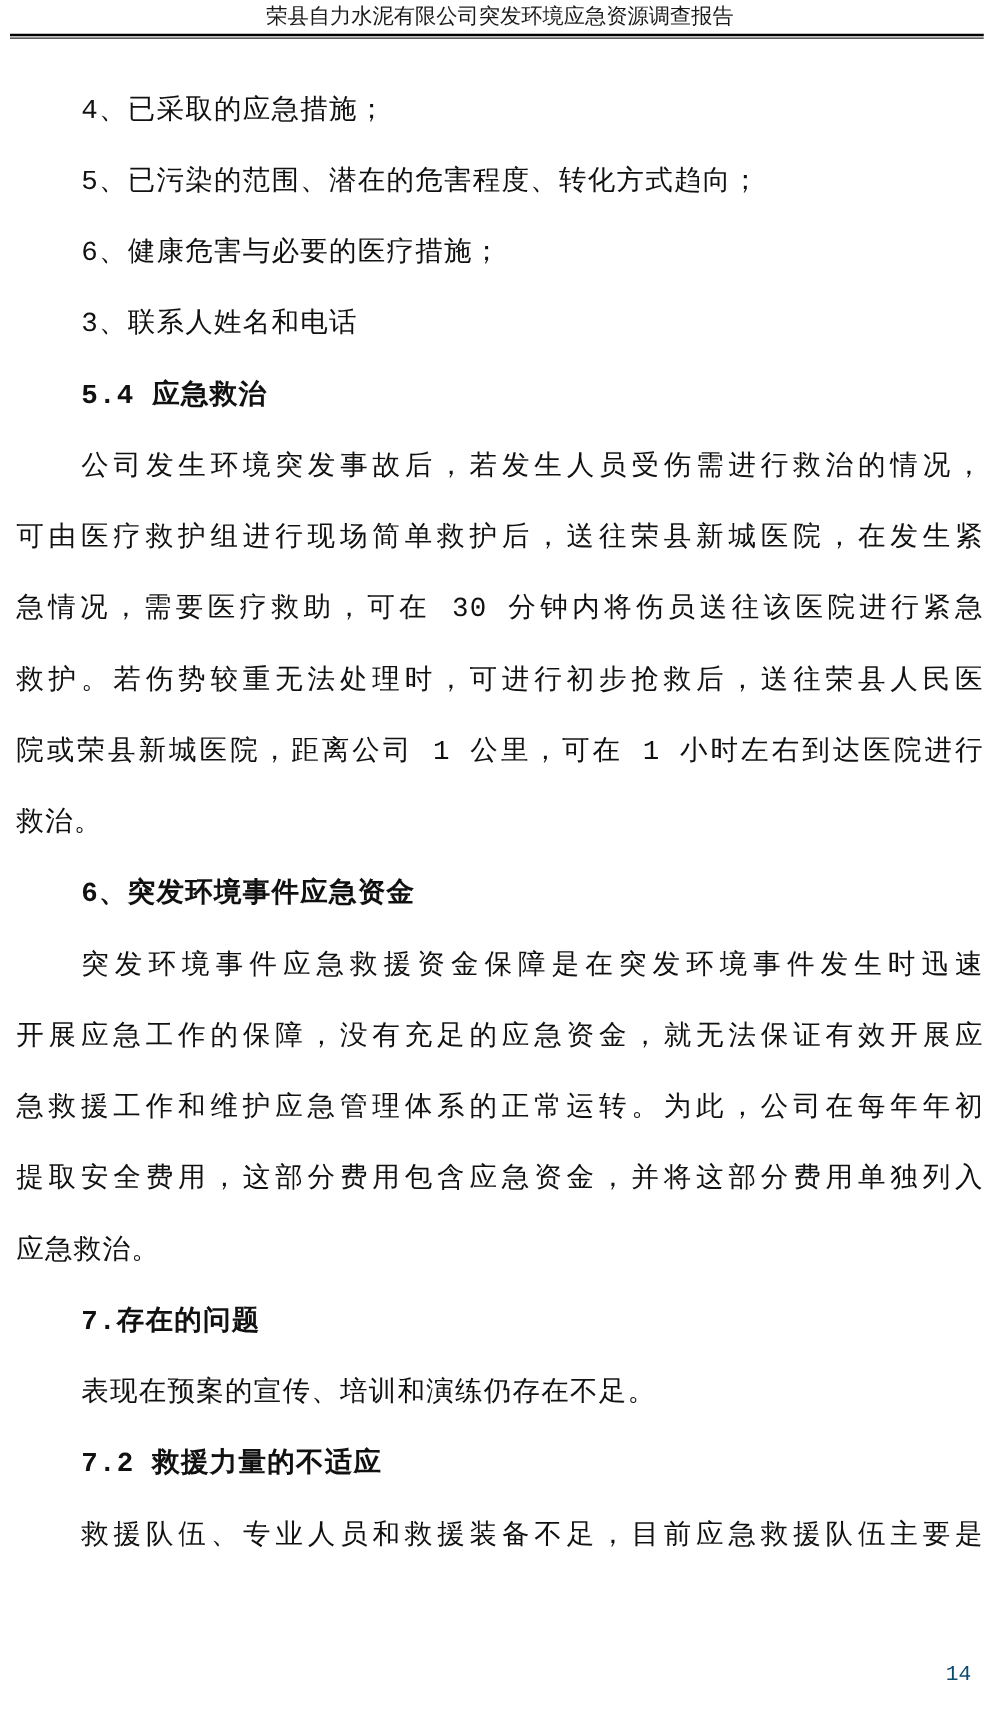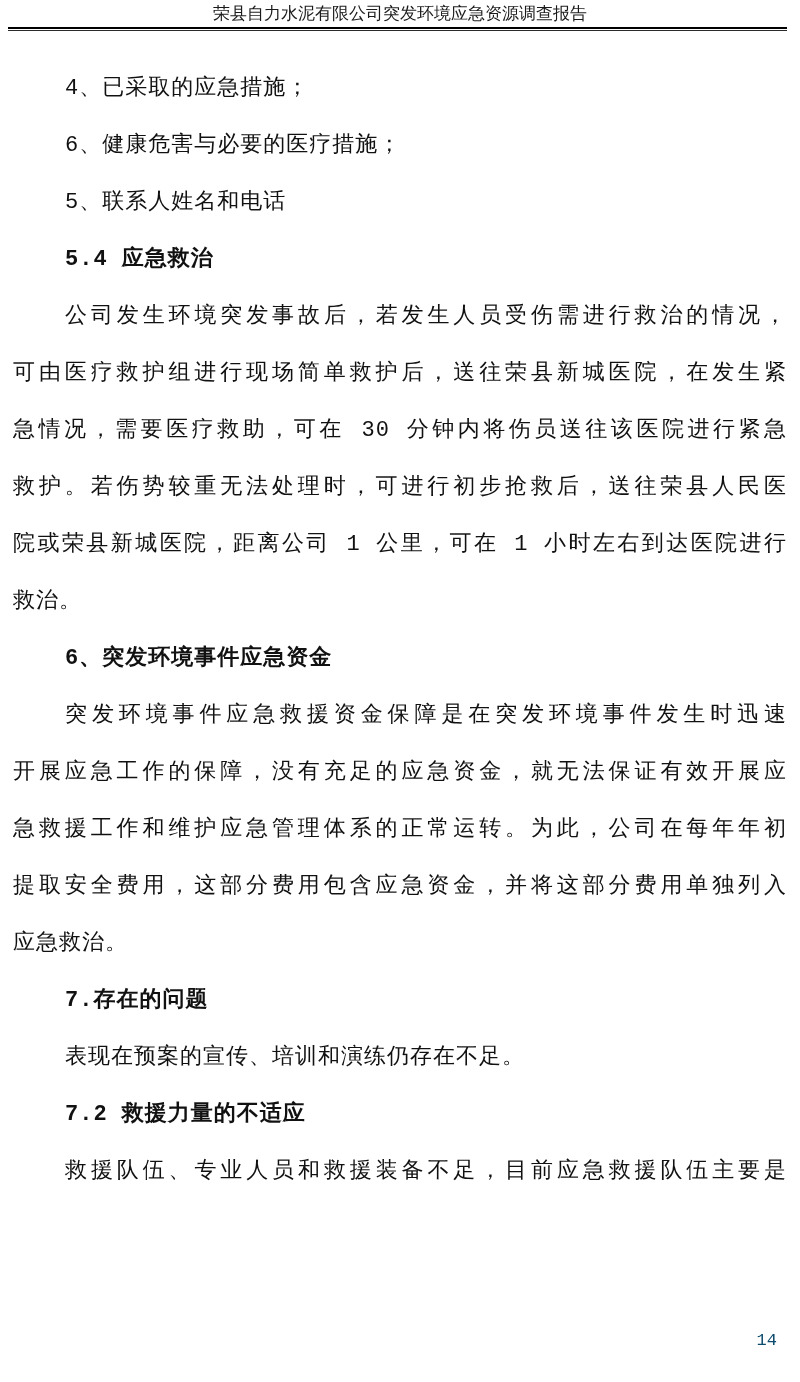--- a/index.html
+++ b/index.html
@@ -70,22 +70,23 @@
 
 <div class="page">
 
   <header>
     <div class="header-title">荣县自力水泥有限公司突发环境应急资源调查报告</div>
     <div class="header-rule"></div>
   </header>
 
   <main class="doc-body">
     <div class="line i">4、已采取的应急措施；</div>
+    <div class="line i">5、已污染的范围、潜在的危害程度、转化方式趋向；</div>
     <div class="line i">6、健康危害与必要的医疗措施；</div>
-    <div class="line i">5、联系人姓名和电话</div>
+    <div class="line i">3、联系人姓名和电话</div>
 
     <div class="line i b">5.4 应急救治</div>
 
     <div class="line i j">公司发生环境突发事故后，若发生人员受伤需进行救治的情况，</div>
     <div class="line j">可由医疗救护组进行现场简单救护后，送往荣县新城医院，在发生紧</div>
     <div class="line j">急情况，需要医疗救助，可在 30 分钟内将伤员送往该医院进行紧急</div>
     <div class="line j">救护。若伤势较重无法处理时，可进行初步抢救后，送往荣县人民医</div>
     <div class="line j">院或荣县新城医院，距离公司 1 公里，可在 1 小时左右到达医院进行</div>
     <div class="line">救治。</div>
 

